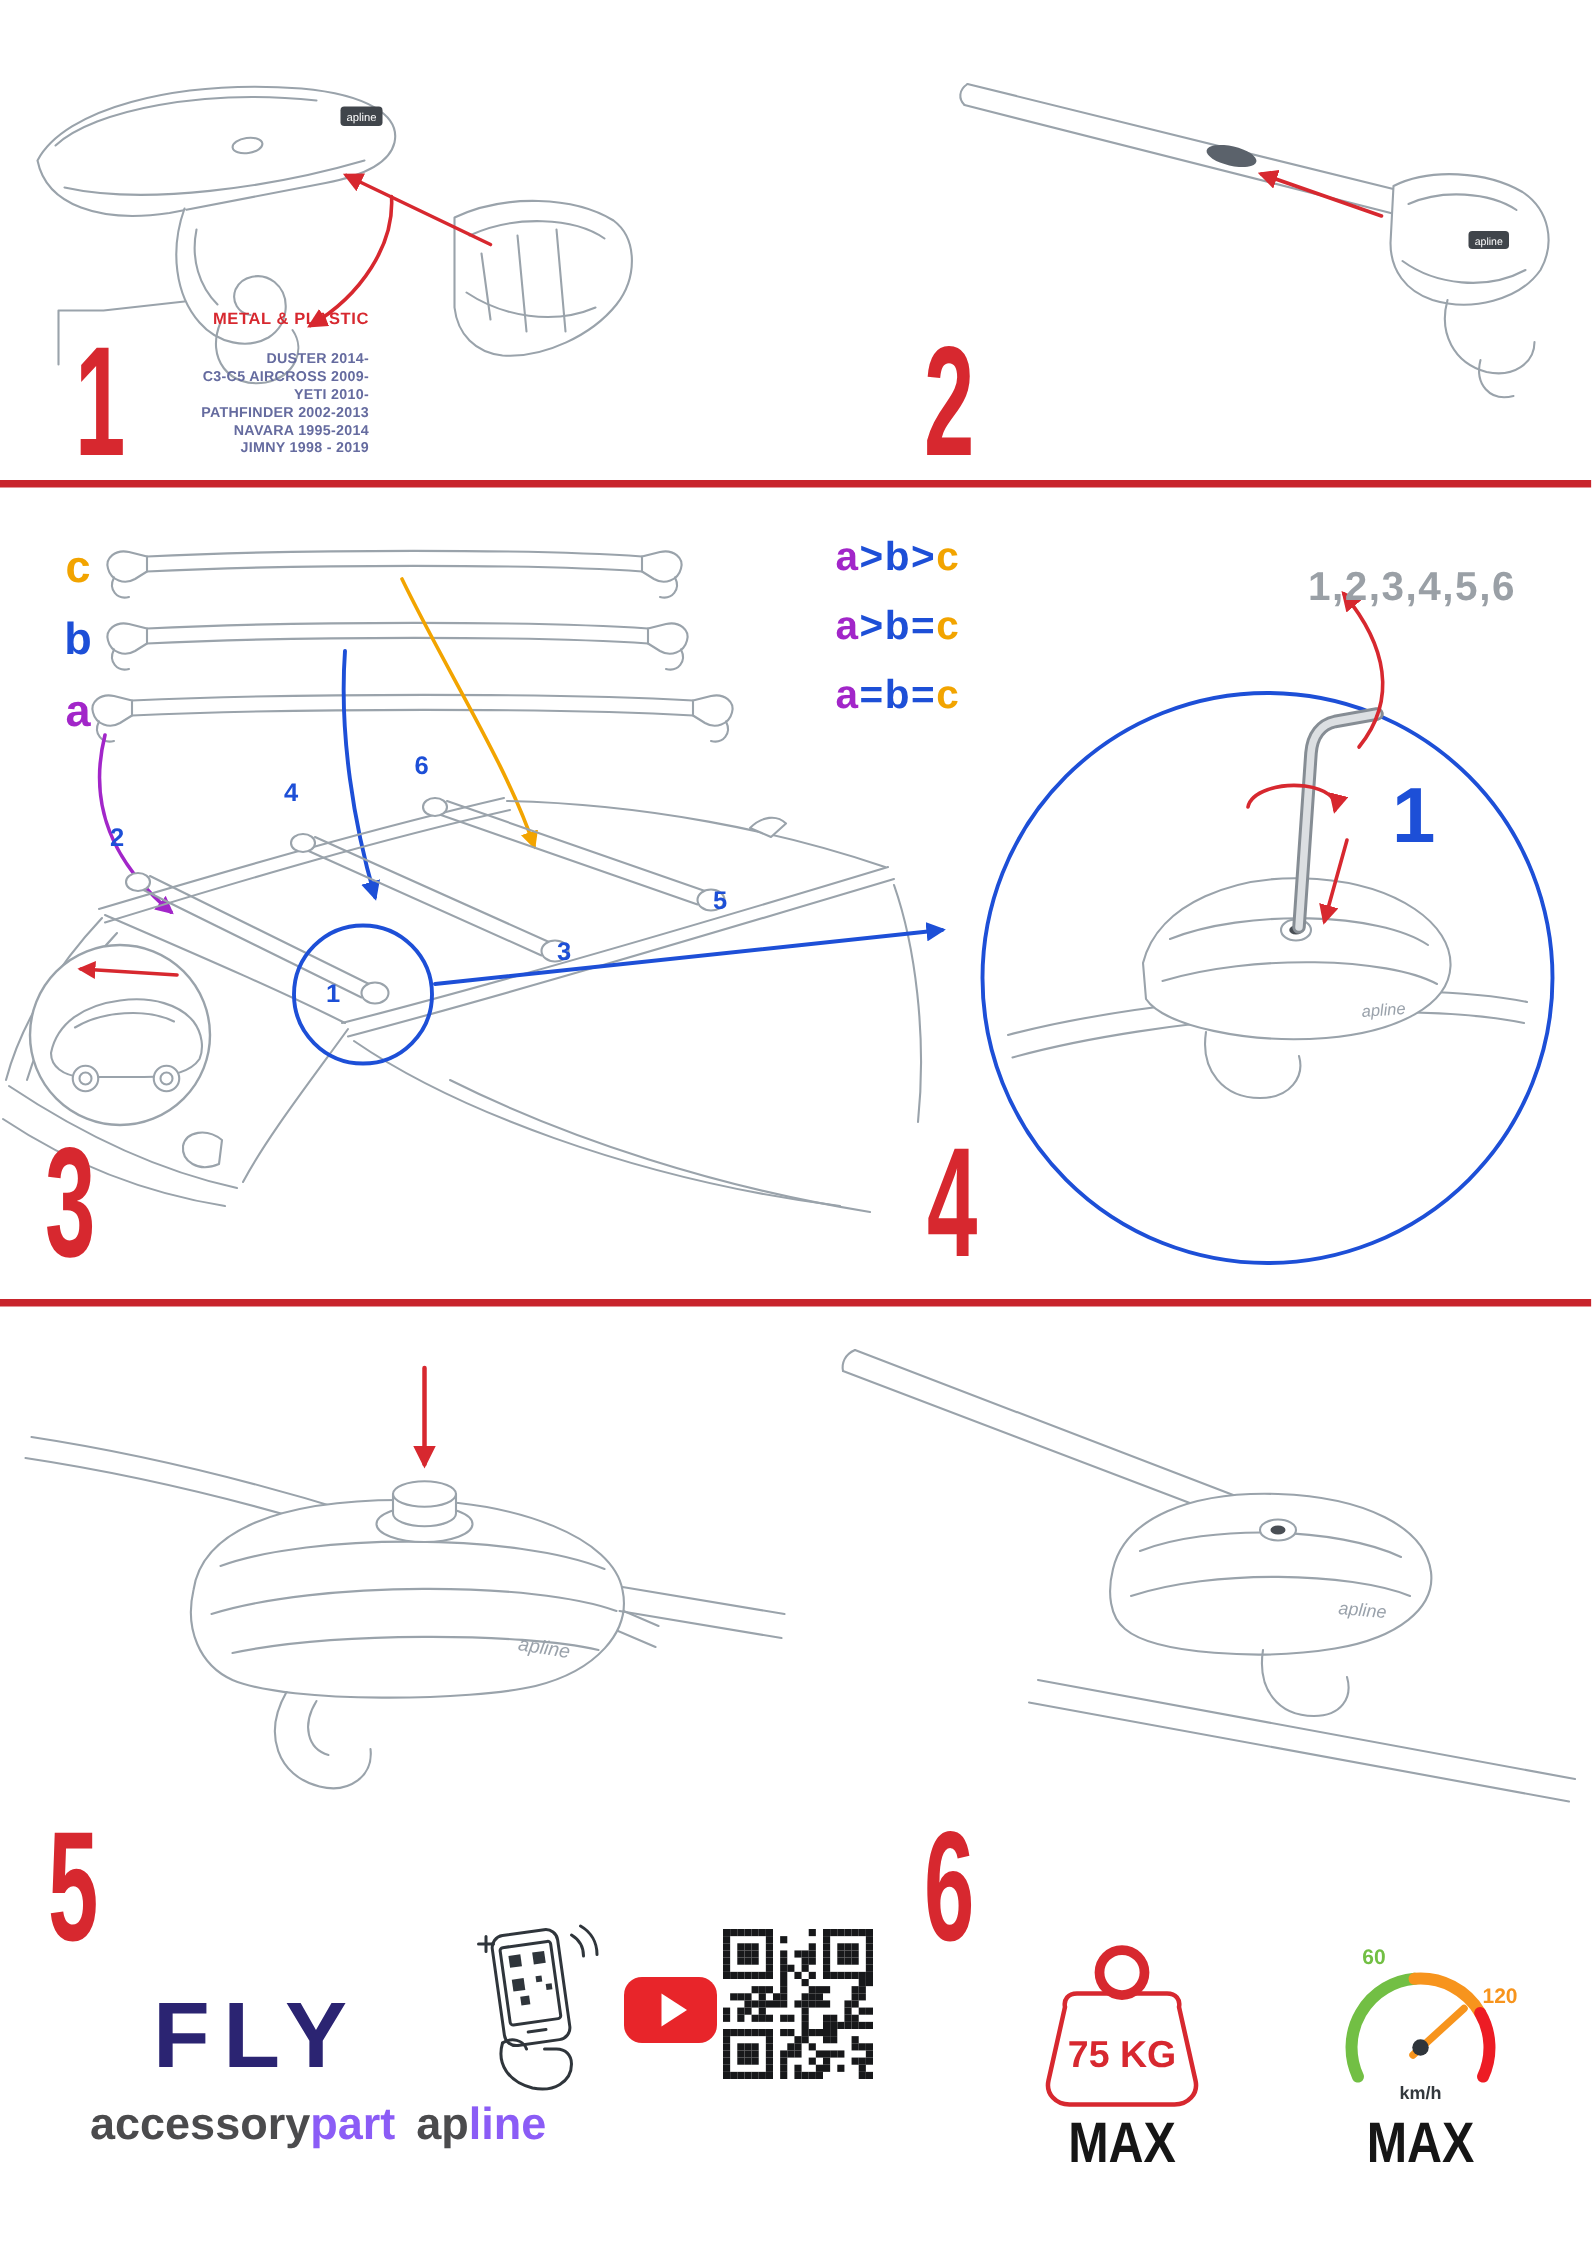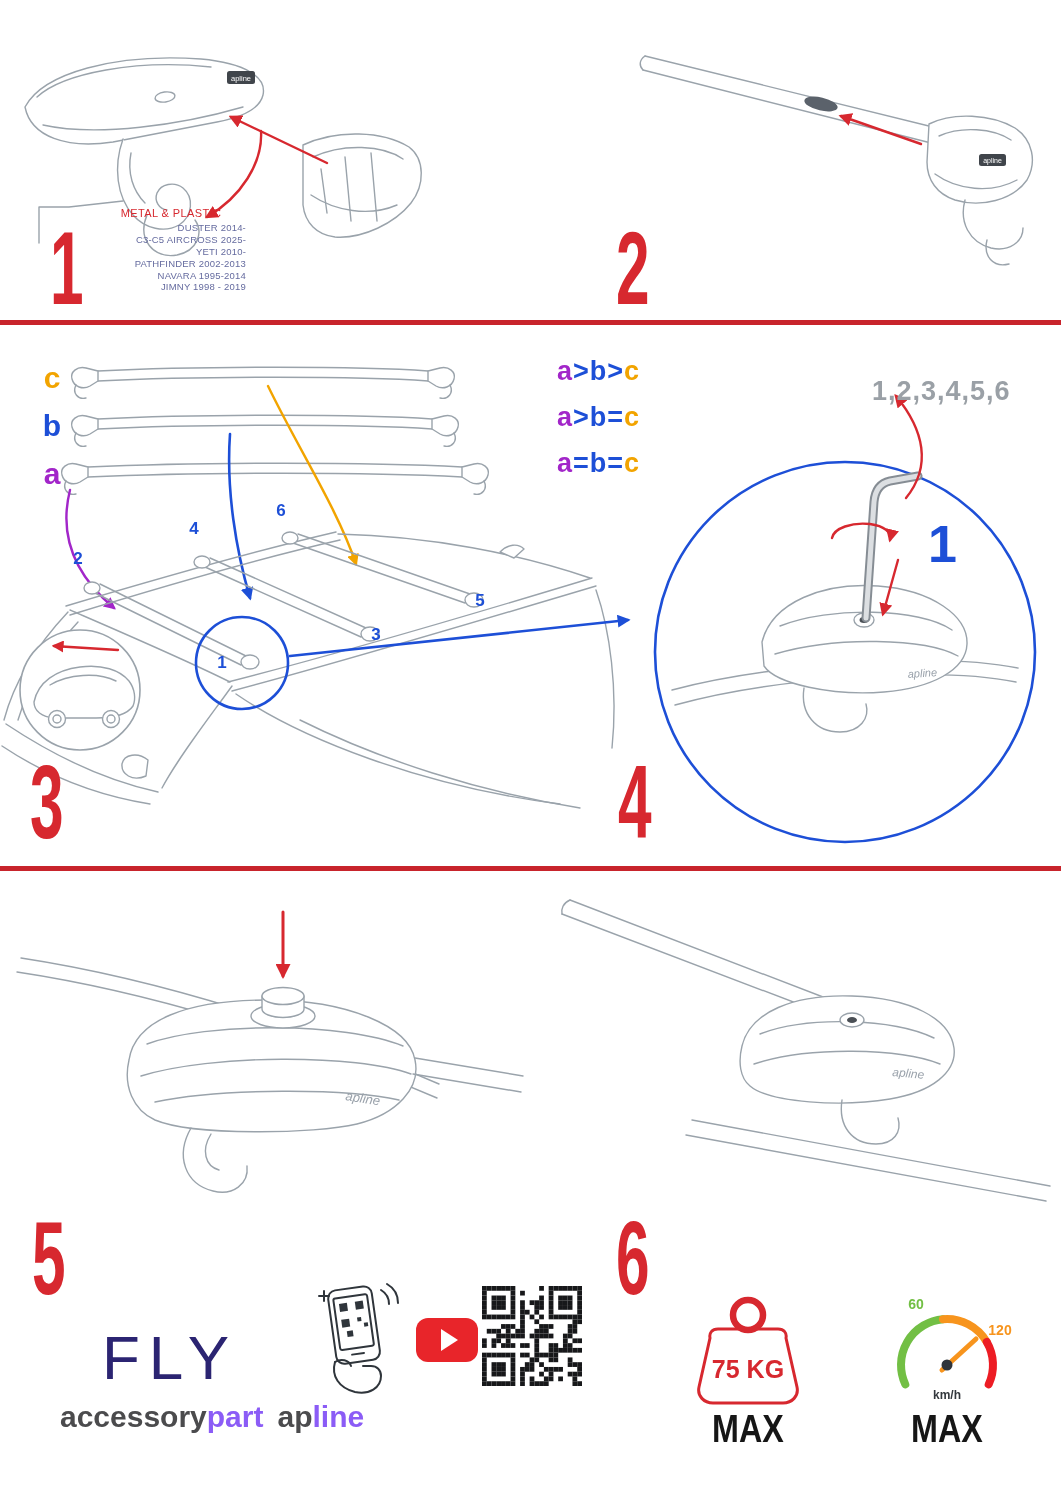--- a/index.html
+++ b/index.html
@@ -8,31 +8,31 @@
         font-family:"Liberation Sans","DejaVu Sans",sans-serif;color:#222}
   .page svg{position:absolute;overflow:visible}
   text{font-family:"Liberation Sans","DejaVu Sans",sans-serif}
 
   .divider{position:absolute;left:0;width:1061px;height:5px;background:#c8242c}
 
   .step-num{position:absolute;color:#d7282f;font-size:104px;font-weight:700;line-height:.82;
             transform:scaleX(.58);transform-origin:0 0;letter-spacing:-2px}
 
   .s1-text{position:absolute;left:96px;top:207px;width:150px;text-align:right}
-  .s1-material{color:#d7282f;font-size:11px;font-weight:400;letter-spacing:.4px;margin-bottom:3px;text-align:center}
-  .s1-models div{color:#656b9f;font-size:9.5px;font-weight:400;line-height:1.25;letter-spacing:.2px}
+  .s1-material{color:#d7282f;font-size:11px;font-weight:700;letter-spacing:.4px;margin-bottom:15px;text-align:right}
+  .s1-models div{color:#656b9f;font-size:9.5px;font-weight:700;line-height:1.25;letter-spacing:.2px}
 
   .rules{position:absolute;left:557px;top:356px}
   .rule{font-size:27px;font-weight:700;height:46px;letter-spacing:1px}
   .ra{color:#a226c9}.rb{color:#1d4fd7}.rc{color:#f2a400}.rop{color:#1d4fd7}
 
   .seq{position:absolute;left:872px;top:376px;font-size:27px;font-weight:700;color:#9aa0a6;letter-spacing:1px}
   .big1{position:absolute;left:928px;top:514px;font-size:52px;font-weight:700;color:#1d4fd7}
 
-  .fly{position:absolute;left:102px;top:1322px;font-size:62px;font-weight:400;letter-spacing:9px;color:#2b2472}
+  .fly{position:absolute;left:102px;top:1322px;font-size:62px;font-weight:700;letter-spacing:9px;color:#2b2472}
   .brandline{position:absolute;left:60px;top:1400px;font-size:30px;font-weight:700}
   .c-dark{color:#4b4b4d}.c-red{color:#8b5cf6}
   .brand-gap{display:inline-block;width:14px}
 
   .yt{position:absolute;left:416px;top:1318px;width:62px;height:44px;background:#e8252a;border-radius:12px}
   .yt i{position:absolute;left:25px;top:11px;width:0;height:0;border-left:17px solid #fff;
         border-top:11px solid transparent;border-bottom:11px solid transparent}
 
   .max{position:absolute;font-size:38px;font-weight:700;color:#161616;width:140px;text-align:center;
        transform:scaleX(.85);transform-origin:center;top:1408px}
@@ -311,21 +311,21 @@
   <div class="step-num" style="left:616px;top:226px">2</div>
   <div class="step-num" style="left:30px;top:760px">3</div>
   <div class="step-num" style="left:618px;top:760px">4</div>
   <div class="step-num" style="left:32px;top:1216px">5</div>
   <div class="step-num" style="left:616px;top:1216px">6</div>
 
   <div class="s1-text">
     <div class="s1-material">METAL &amp; PLASTIC</div>
     <div class="s1-models">
       <div>DUSTER 2014-</div>
-      <div>C3-C5 AIRCROSS 2025-</div>
+      <div>C3-C5 AIRCROSS 2009-</div>
       <div>YETI 2010-</div>
       <div>PATHFINDER 2002-2013</div>
       <div>NAVARA 1995-2014</div>
       <div>JIMNY 1998 - 2019</div>
     </div>
   </div>
 
   <div class="rules">
     <div class="rule"><span class="ra">a</span><span class="rop">&gt;</span><span class="rb">b</span><span class="rop">&gt;</span><span class="rc">c</span></div>
     <div class="rule"><span class="ra">a</span><span class="rop">&gt;</span><span class="rb">b</span><span class="rop">=</span><span class="rc">c</span></div>

